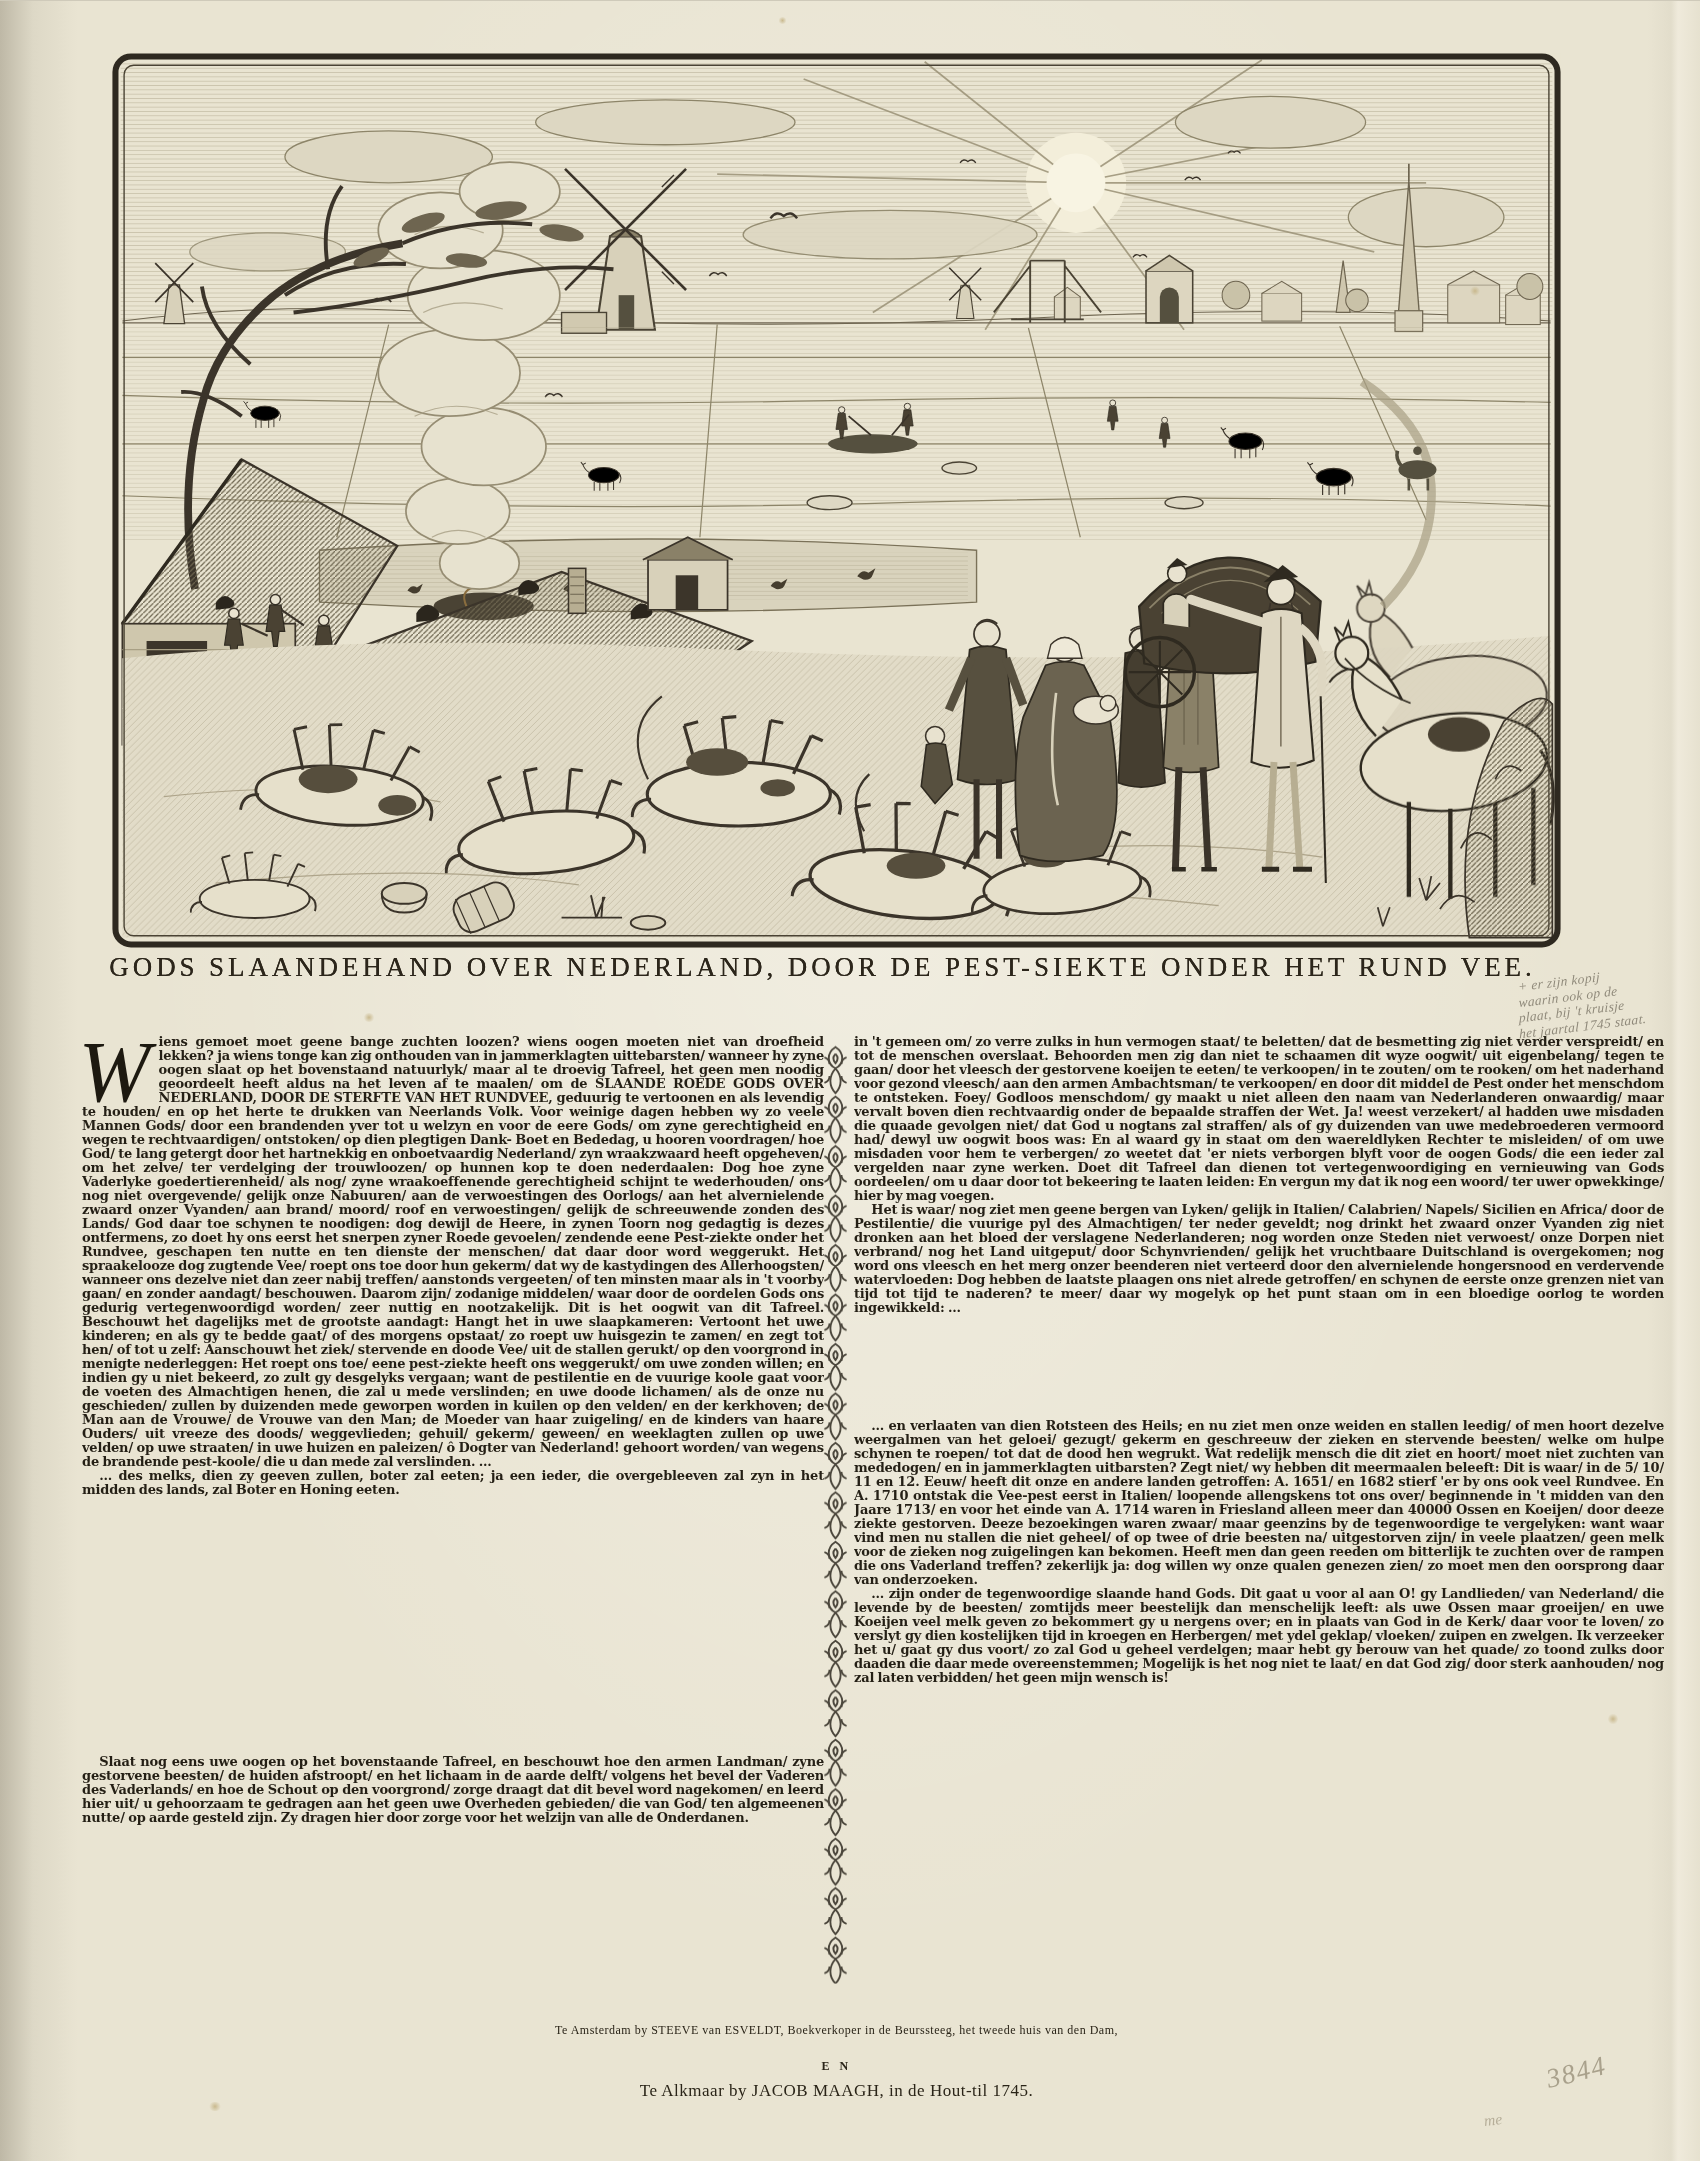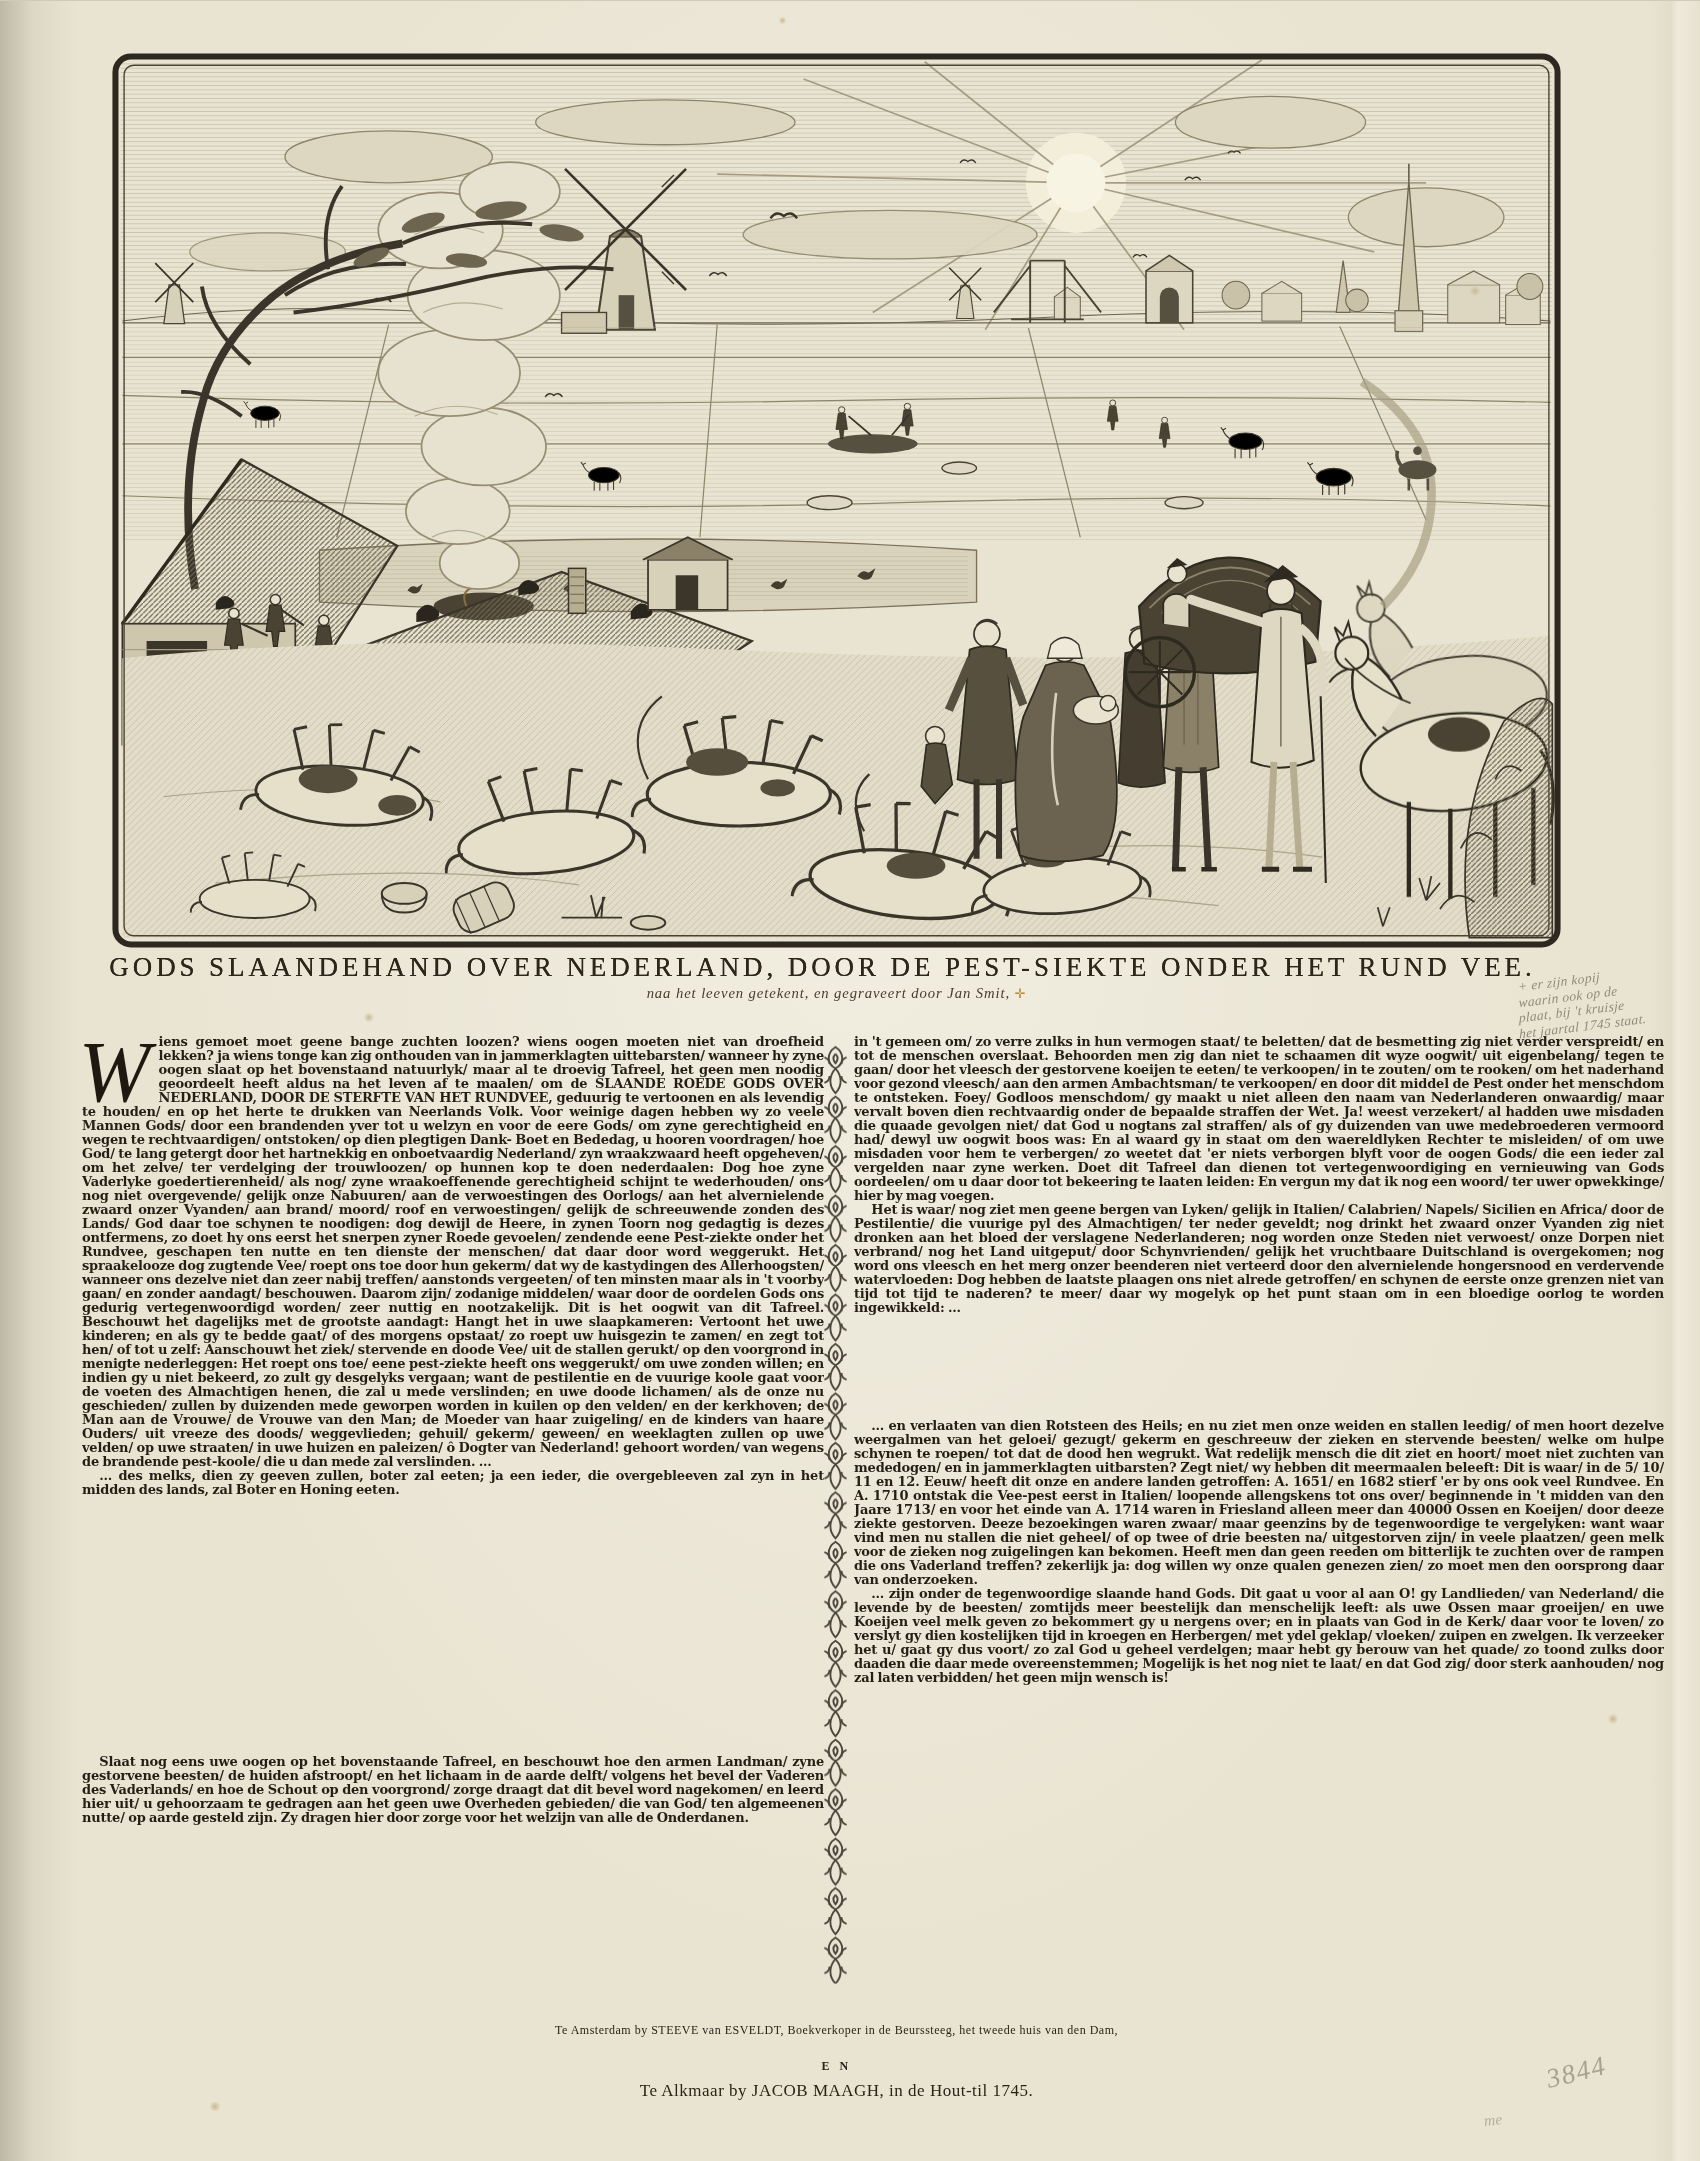--- a/index.html
+++ b/index.html
@@ -418,24 +418,20 @@
           <path d="M1520 980 l-8 -26 m8 26 l6 -28 m-6 28 l16 -20 M1470 1010 l-6 -22 m6 22 l8 -22" stroke="#3b342a" stroke-width="2" fill="none"></path>
         </g>
       </g>
 
       <rect x="4" y="4" width="1668" height="1027" fill="none" stroke="#2e2920" stroke-width="7" rx="18"></rect>
       <rect x="14" y="14" width="1648" height="1007" fill="none" stroke="#4a4334" stroke-width="1.6" rx="11"></rect>
     </svg>
   </div>
 
   <div id="title" class="abs">GODS SLAANDEHAND OVER NEDERLAND, DOOR DE PEST-SIEKTE ONDER HET RUND VEE.</div>
-  <div id="caption" class="abs">
-    <span>naa het leeven getekent, en gegraveert door Jan Smit,</span>
-    <span class="mark">✛</span>
-  </div>
 
   <div id="pencil-note" class="abs">
     <div>+ er zijn kopij</div>
     <div>waarin ook op de</div>
     <div>plaat, bij 't kruisje</div>
     <div>het jaartal 1745 staat.</div>
   </div>
 
   <div id="col-left" class="col abs">
     <p><span class="dropcap">W</span><span>iens gemoet moet geene bange zuchten loozen? wiens oogen moeten niet van droefheid lekken? ja wiens tonge kan zig onthouden van in jammerklagten uittebarsten/ wanneer hy zyne oogen slaat op het bovenstaand natuurlyk/ maar al te droevig Tafreel, het geen men noodig geoordeelt heeft aldus na het leven af te maalen/ om de SLAANDE ROEDE GODS OVER NEDERLAND, DOOR DE STERFTE VAN HET RUNDVEE, geduurig te vertoonen en als levendig te houden/ en op het herte te drukken van Neerlands Volk. Voor weinige dagen hebben wy zo veele Mannen Gods/ door een brandenden yver tot u welzyn en voor de eere Gods/ om zyne gerechtigheid en wegen te rechtvaardigen/ ontstoken/ op dien plegtigen Dank- Boet en Bededag, u hooren voordragen/ hoe God/ te lang getergt door het hartnekkig en onboetvaardig Nederland/ zyn wraakzwaard heeft opgeheven/ om het zelve/ ter verdelging der trouwloozen/ op hunnen kop te doen nederdaalen: Dog hoe zyne Vaderlyke goedertierenheid/ als nog/ zyne wraakoeffenende gerechtigheid schijnt te wederhouden/ ons nog niet overgevende/ gelijk onze Nabuuren/ aan de verwoestingen des Oorlogs/ aan het alvernielende zwaard onzer Vyanden/ aan brand/ moord/ roof en verwoestingen/ gelijk de schreeuwende zonden des Lands/ God daar toe schynen te noodigen: dog dewijl de Heere, in zynen Toorn nog gedagtig is dezes ontfermens, zo doet hy ons eerst het snerpen zyner Roede gevoelen/ zendende eene Pest-ziekte onder het Rundvee, geschapen ten nutte en ten dienste der menschen/ dat daar door word weggerukt. Het spraakelooze dog zugtende Vee/ roept ons toe door hun gekerm/ dat wy de kastydingen des Allerhoogsten/ wanneer ons dezelve niet dan zeer nabij treffen/ aanstonds vergeeten/ of ten minsten maar als in 't voorby gaan/ en zonder aandagt/ beschouwen. Daarom zijn/ zodanige middelen/ waar door de oordelen Gods ons gedurig vertegenwoordigd worden/ zeer nuttig en nootzakelijk. Dit is het oogwit van dit Tafreel. Beschouwt het dagelijks met de grootste aandagt: Hangt het in uwe slaapkameren: Vertoont het uwe kinderen; en als gy te bedde gaat/ of des morgens opstaat/ zo roept uw huisgezin te zamen/ en zegt tot hen/ of tot u zelf: Aanschouwt het ziek/ stervende en doode Vee/ uit de stallen gerukt/ op den voorgrond in menigte nederleggen: Het roept ons toe/ eene pest-ziekte heeft ons weggerukt/ om uwe zonden willen; en indien gy u niet bekeerd, zo zult gy desgelyks vergaan; want de pestilentie en de vuurige koole gaat voor de voeten des Almachtigen henen, die zal u mede verslinden; en uwe doode lichamen/ als de onze nu geschieden/ zullen by duizenden mede geworpen worden in kuilen op den velden/ en der kerkhoven; de Man aan de Vrouwe/ de Vrouwe van den Man; de Moeder van haar zuigeling/ en de kinders van haare Ouders/ uit vreeze des doods/ weggevlieden; gehuil/ gekerm/ geween/ en weeklagten zullen op uwe velden/ op uwe straaten/ in uwe huizen en paleizen/ ô Dogter van Nederland! gehoort worden/ van wegens de brandende pest-koole/ die u dan mede zal verslinden. …</span></p>

